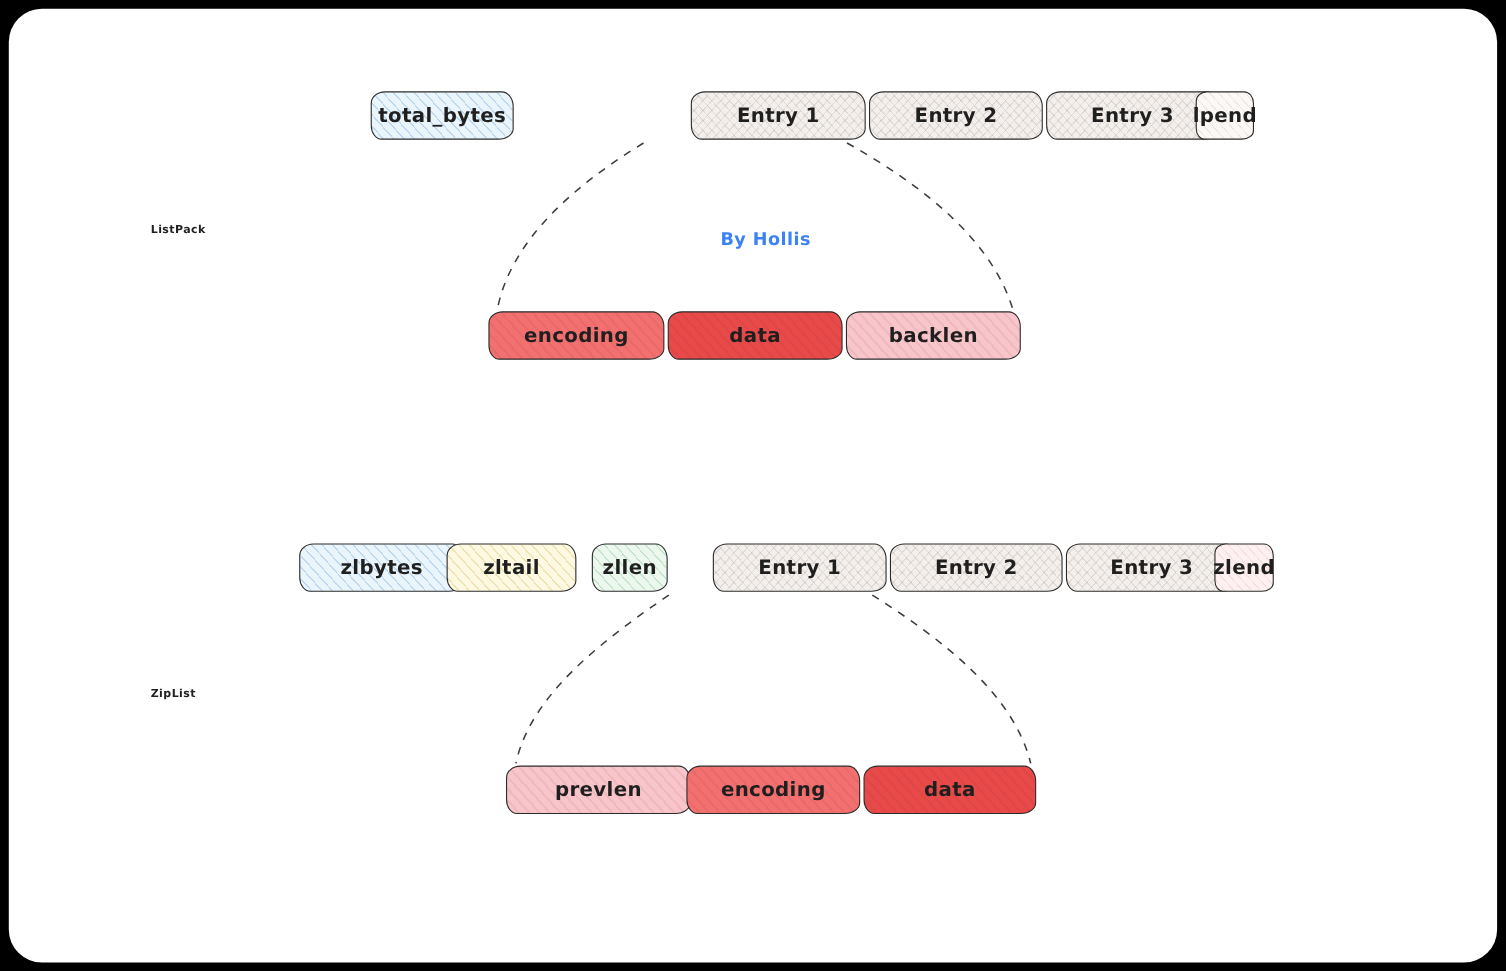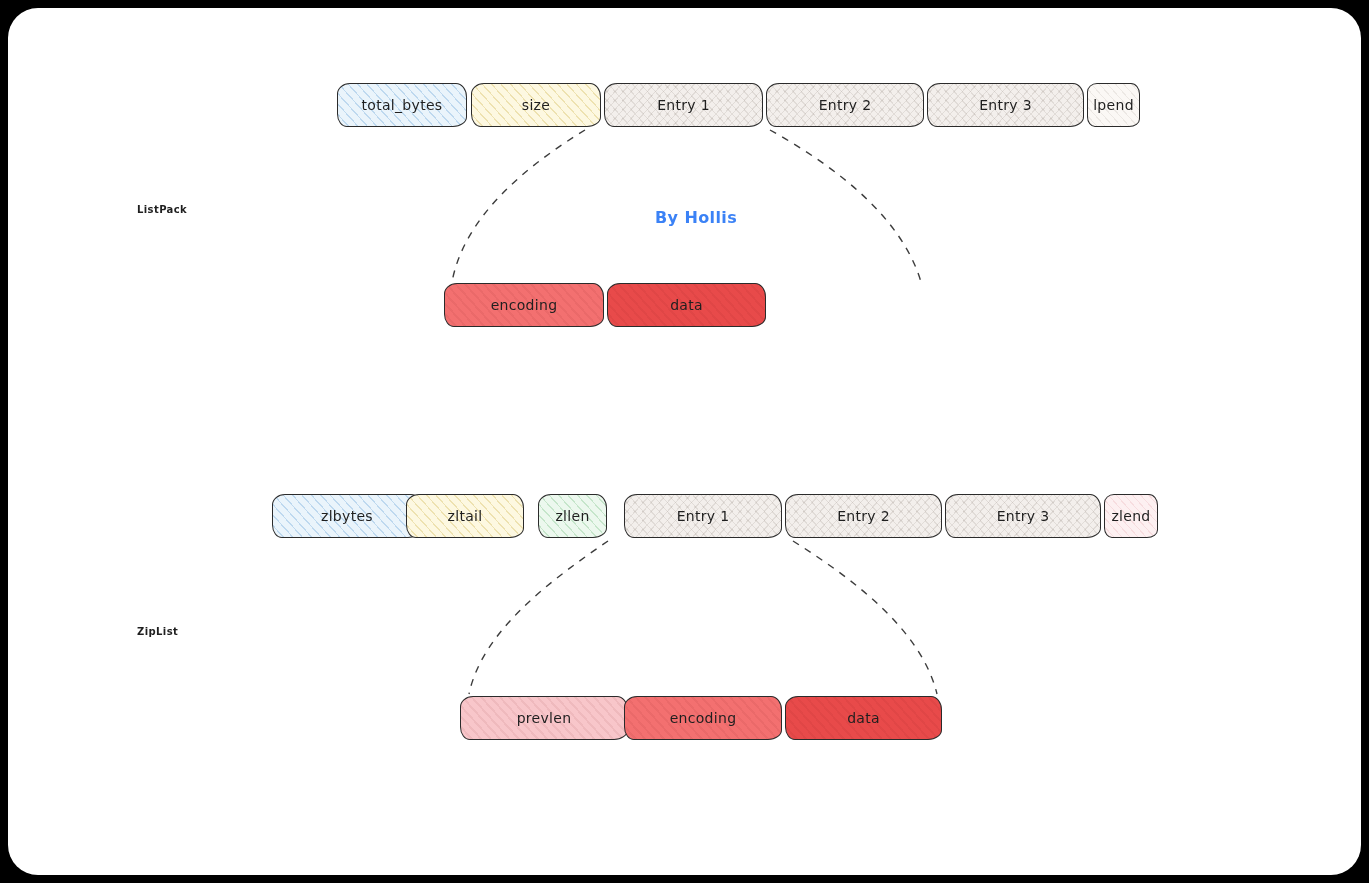--- a/index.html
+++ b/index.html
@@ -37,22 +37,22 @@
     height: 44px;
     box-sizing: border-box;
     border: 1.6px solid #2b2b2b;
     border-radius: 13px 11px 14px 10px / 11px 14px 10px 13px;
     display: flex;
     align-items: center;
     justify-content: center;
   }
   .cell-sm { border-radius: 10px 9px 11px 8px / 9px 11px 8px 10px; }
   .cell-label {
-    font-size: 14px;
-    font-weight: 400;
+    font-size: 18px;
+    font-weight: 700;
     color: #1f1f1f;
     letter-spacing: 0.3px;
     white-space: nowrap;
   }
   .section-label {
     position: absolute;
     font-size: 10px;
     font-weight: 600;
     color: #1f1f1f;
     letter-spacing: 0.4px;
@@ -61,21 +61,21 @@
     position: absolute;
     font-size: 16px;
     font-weight: 600;
     color: #3b82f6;
     letter-spacing: 0.4px;
   }
   
   .hx-blue   { background-image: repeating-linear-gradient(48deg, rgba(88,153,211,0.30) 0 1.2px, transparent 1.2px 7px); }
   .hx-yellow { background-image: repeating-linear-gradient(48deg, rgba(205,178,72,0.32) 0 1.2px, transparent 1.2px 7px); }
   .hx-gray   { background-image: repeating-linear-gradient(48deg, rgba(130,118,108,0.16) 0 1px, transparent 1px 6px),
-                                 repeating-linear-gradient(132deg, rgba(130,118,108,0.16) 0 1px, transparent 1px 6px); }
+                                 repeating-linear-gradient(132deg, rgba(130,118,108,0.16) 0 1px, transparent 1px 6px); margin-left: 24px; }
   .hx-green  { background-image: repeating-linear-gradient(48deg, rgba(97,181,110,0.28) 0 1.2px, transparent 1.2px 7px); }
   .hx-white  { background-image: repeating-linear-gradient(48deg, rgba(130,118,108,0.12) 0 1px, transparent 1px 6px); }
   .hx-pinklt { background-image: repeating-linear-gradient(48deg, rgba(214,120,130,0.16) 0 1px, transparent 1px 6px); }
   .hx-solid  { background-image: repeating-linear-gradient(48deg, rgba(120,20,20,0.07) 0 2px, transparent 2px 7px); }
 </style>
 </head>
 <body>
 
 <div class="frame">
   <div class="canvas"></div>
@@ -89,41 +89,41 @@
       <path d="M 793 541 C 858 582, 922 632, 937 694" fill="none" stroke="#3c3c3c" stroke-width="1.4" stroke-dasharray="7 7"></path>
     </svg>
 
     <div class="section-label" style="left:137px; top:204px;">ListPack</div>
 
     <div class="byline" style="left:655px; top:208px;">By Hollis</div>
 
     <div class="cell hx-blue" style="left: 337px; top: 83px; width: 130px; background-color: rgb(234, 244, 251);">
       <span class="cell-label">total_bytes</span>
     </div>
-    <div class="cell hx-yellow" style="left: 471px; top: 83px; width: 130px; background-color: rgb(253, 248, 225);">
-      <span class="cell-label">size</span>
-    </div>
     <div class="cell hx-gray" style="left: 604px; top: 83px; width: 159px; background-color: rgb(243, 239, 236);">
       <span class="cell-label">Entry 1</span>
     </div>
     <div class="cell hx-gray" style="left: 766px; top: 83px; width: 158px; background-color: rgb(243, 239, 236);">
       <span class="cell-label">Entry 2</span>
     </div>
     <div class="cell hx-gray" style="left: 927px; top: 83px; width: 157px; background-color: rgb(243, 239, 236);">
       <span class="cell-label">Entry 3</span>
     </div>
     <div class="cell cell-sm hx-white" style="left: 1087px; top: 83px; width: 53px; background-color: rgb(251, 248, 245);">
       <span class="cell-label">lpend</span>
     </div>
 
     <div class="cell hx-solid" style="left: 444px; top: 283px; width: 160px; background-color: rgb(243, 112, 112);">
       <span class="cell-label">encoding</span>
     </div>
     <div class="cell hx-solid" style="left: 607px; top: 283px; width: 159px; background-color: rgb(232, 74, 74);">
       <span class="cell-label">data</span>
+    </div>
+    <div class="cell hx-solid" style="left: 769px; top: 283px; width: 159px; background-color: rgb(248, 198, 202);">
+      <span class="cell-label">backlen</span>
     </div>
 
     <div class="section-label" style="left:137px; top:626px;">ZipList</div>
 
     <div class="cell hx-blue" style="left: 272px; top: 494px; width: 150px; background-color: rgb(234, 244, 251);">
       <span class="cell-label">zlbytes</span>
     </div>
     <div class="cell hx-yellow" style="left: 406px; top: 494px; width: 118px; background-color: rgb(253, 248, 225);">
       <span class="cell-label">zltail</span>
     </div>

